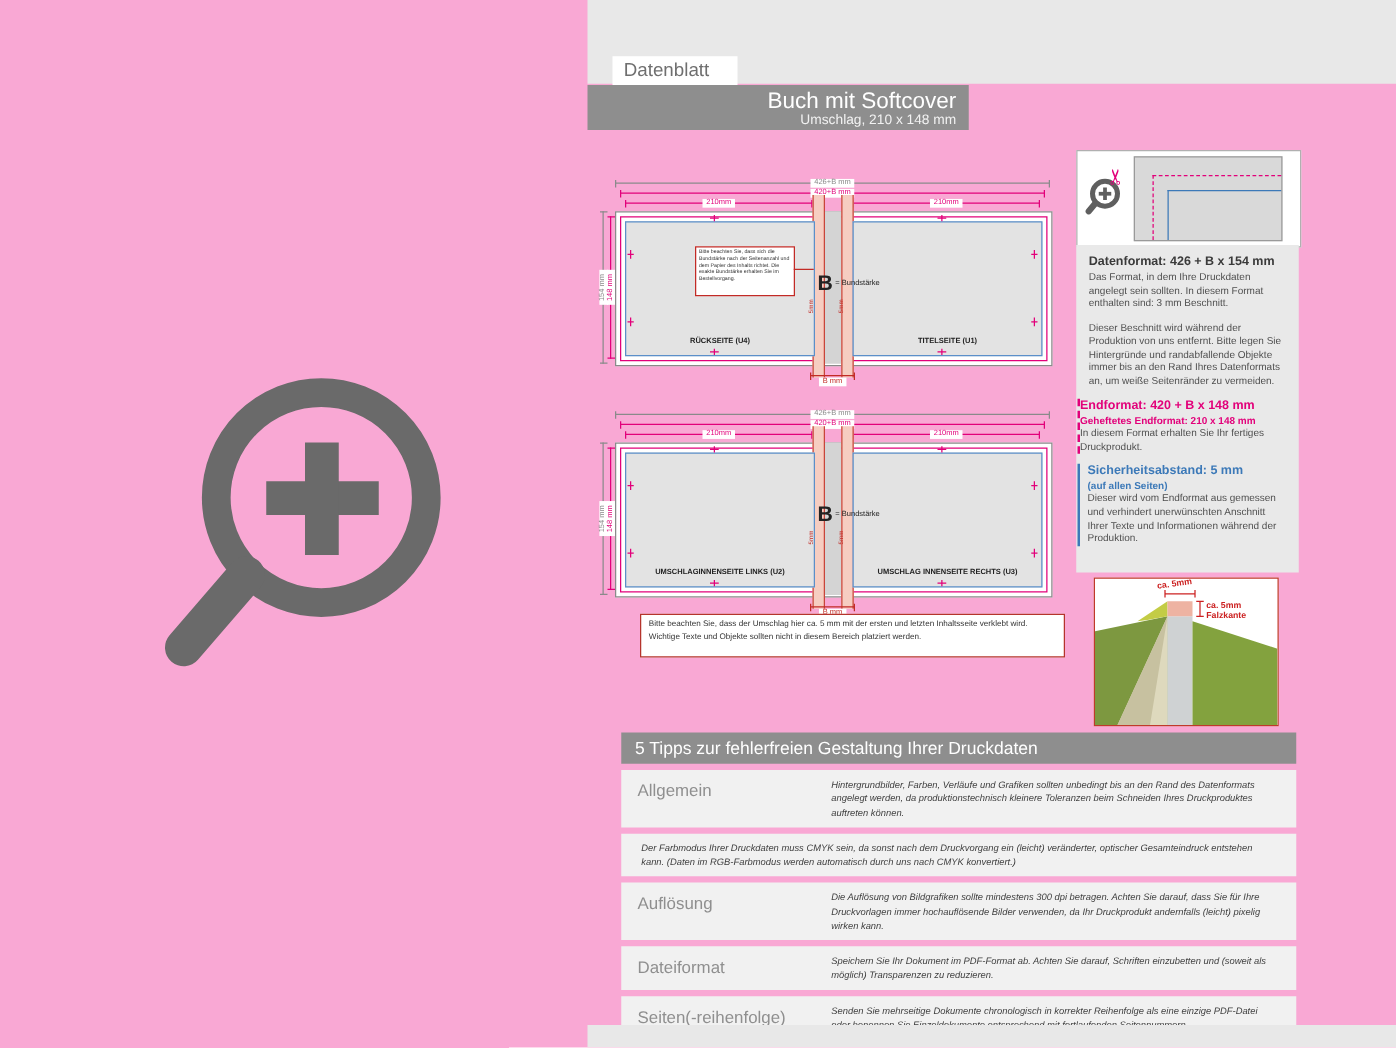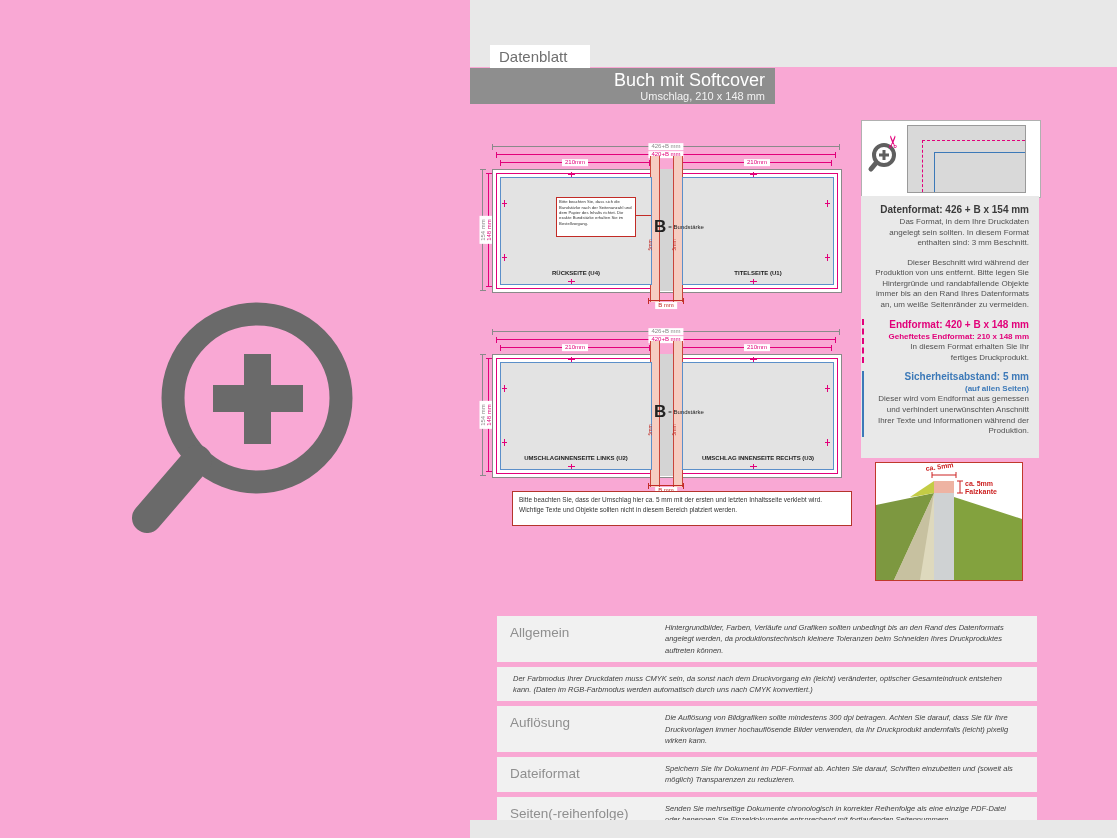--- a/index.html
+++ b/index.html
@@ -63,24 +63,24 @@
   
   .preview-box{position:absolute;left:861px;top:120px;width:178px;height:76px;background:#fff;border:1px solid #b0b0b0;}
   .preview-panel{position:absolute;left:45px;top:4px;width:117px;height:66px;background:#d9d9d9;border:1px solid #9a9a9a;}
   .pv-dash-h{position:absolute;left:14px;right:0;top:14px;border-top:1px dashed #e2007a;}
   .pv-dash-v{position:absolute;left:14px;top:14px;bottom:0;border-left:1px dashed #e2007a;}
   .pv-blue-h{position:absolute;left:26px;right:0;top:26px;border-top:1px solid #3c79b8;}
   .pv-blue-v{position:absolute;left:26px;top:26px;bottom:0;border-left:1px solid #3c79b8;}
   .pv-scissors{position:absolute;left:24px;top:10px;font-size:17px;color:#e2007a;transform:rotate(-90deg);z-index:2;}
 
   .sidebar{position:absolute;left:861px;top:196px;width:178px;height:262px;background:#e9e9e9;
-           padding:8px 10px;box-sizing:border-box;text-align:right;}
+           padding:8px 10px;box-sizing:border-box;}
   .sb-title{font-size:10px;font-weight:bold;color:#3a3a3a;margin:0 0 2px 0;}
   .sb-p{font-size:8px;color:#505050;line-height:1.32;margin:0 0 9px 0;}
-  .block-end{border-left:2px dashed #e2007a;padding-left:20px;margin-left:-9px;margin-bottom:8px;}
+  .block-end{border-left:2px dashed #e2007a;padding-left:0;margin-left:-9px;margin-bottom:8px;}
   .block-safe{border-left:2px solid #3c79b8;padding-left:6px;margin-left:-9px;}
   .t-mag{color:#e2007a;} .t-blue{color:#3c79b8;}
   .sb-sub{font-size:8px;font-weight:bold;margin:0 0 1px 0;}
   .block-end .sb-p,.block-safe .sb-p{margin-bottom:0;}
 
   .illu{position:absolute;left:875px;top:462px;width:146px;height:117px;border:1px solid #c0392b;background:#fff;}
 
   
   .tips-header{position:absolute;left:497px;top:586px;width:540px;height:25px;background:#8e8e8e;
                color:#fff;font-size:14px;line-height:25px;padding-left:11px;box-sizing:border-box;}
@@ -275,20 +275,21 @@
       <line x1="80" y1="9" x2="80" y2="15" stroke="#cc2222" stroke-width="1"></line>
       <line x1="84" y1="18" x2="84" y2="30" stroke="#cc2222" stroke-width="1"></line>
       <line x1="81" y1="18" x2="87" y2="18" stroke="#cc2222" stroke-width="1"></line>
       <line x1="81" y1="30" x2="87" y2="30" stroke="#cc2222" stroke-width="1"></line>
       <text x="50" y="8" font-size="7" fill="#cc2222" font-weight="bold" transform="rotate(-8 50 8)">ca. 5mm</text>
       <text x="89" y="23" font-size="7" fill="#cc2222" font-weight="bold">ca. 5mm</text>
       <text x="89" y="31" font-size="7" fill="#cc2222" font-weight="bold">Falzkante</text>
     </svg>
   </div>
 
+  <div class="tips-header">5 Tipps zur fehlerfreien Gestaltung Ihrer Druckdaten</div>
   <div class="tips">
     <div class="tip-row">
       <div class="tip-label">Allgemein</div>
       <div class="tip-text">Hintergrundbilder, Farben, Verläufe und Grafiken sollten unbedingt bis an den Rand des Datenformats angelegt werden, da produktionstechnisch kleinere Toleranzen beim Schneiden Ihres Druckproduktes auftreten können.</div>
     </div>
     <div class="tip-row">
       <div class="tip-text">Der Farbmodus Ihrer Druckdaten muss CMYK sein, da sonst nach dem Druckvorgang ein (leicht) veränderter, optischer Gesamteindruck entstehen kann. (Daten im RGB-Farbmodus werden automatisch durch uns nach CMYK konvertiert.)</div>
     </div>
     <div class="tip-row">
       <div class="tip-label">Auflösung</div>

